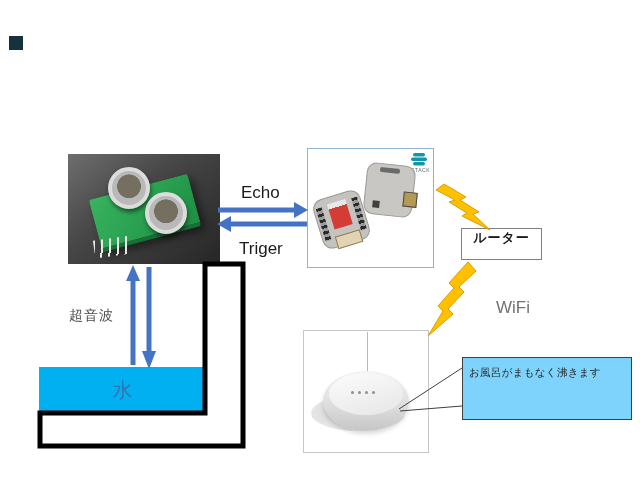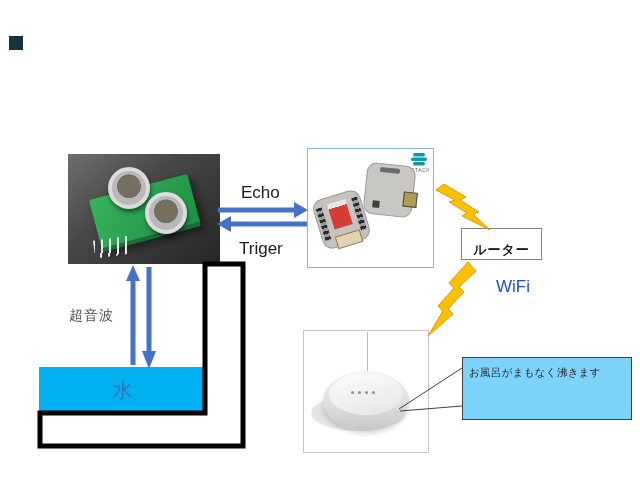--- a/index.html
+++ b/index.html
@@ -19,21 +19,21 @@
   .transducer{width:34px;height:34px;border-radius:50%;border:4px solid #dcdcdc;
        background:radial-gradient(circle at 50% 45%,#756f5f 0 46%,#b9b9b9 48% 100%);
        box-shadow:1px 3px 4px rgba(0,0,0,.5);}
   .t1{left:40px;top:13px;} .t2{left:77px;top:38px;}
   .pins{left:26px;top:84px;width:38px;height:18px;transform:rotate(-8deg);
        background:repeating-linear-gradient(100deg,#e8e8e8 0 2px,rgba(0,0,0,0) 2px 8px);}
 
   
   .echo-lbl{left:241px;top:183px;font-size:17px;color:#1a1a1a;}
   .triger-lbl{left:239px;top:231px;font-size:17px;color:#1a1a1a;margin-top:8px;}
-  .wifi-lbl{left:496px;top:277px;font-size:17px;color:#1d4ed8;}
+  .wifi-lbl{left:496px;top:298px;font-size:17px;color:#737373;}
   .ultra-lbl{left:69px;top:307px;font-size:14px;color:#4d4d4d;letter-spacing:1px;}
   .bath-lbl{left:208px;top:345px;font-size:9px;color:#555;letter-spacing:1px;}
 
   
   .m5box{left:307px;top:148px;width:125px;height:118px;background:#fff;border:1px solid #8db4d6;}
   .m5logo{position:absolute;right:6px;top:4px;}
   .m5text{position:absolute;right:3px;top:18px;font-size:5px;color:#5a6a76;letter-spacing:.5px;}
   .devA{left:57px;top:15px;width:47px;height:50px;background:#c9c7c3;border:1px solid #9c9a96;
         border-radius:10px;transform:rotate(6deg);}
   .devA-slot{left:12px;top:3px;width:20px;height:5px;background:#6b6b6b;border-radius:2px;}
@@ -44,21 +44,21 @@
   .devB-finL{left:2px;top:7px;width:6px;height:34px;
         background:repeating-linear-gradient(180deg,#2a2a2a 0 3px,#9a9a9a 3px 6px);}
   .devB-finR{right:2px;top:7px;width:6px;height:34px;
         background:repeating-linear-gradient(180deg,#2a2a2a 0 3px,#9a9a9a 3px 6px);}
   .devB-red{left:14px;top:6px;width:19px;height:26px;
         background:linear-gradient(180deg,#e8e8e8 0 20%,#d43c34 20% 100%);}
   .devB-conn{left:12px;bottom:-3px;width:24px;height:11px;background:#e2d4b2;border:1px solid #8a7a50;}
 
   
   .routerbox{left:461px;top:228px;width:79px;height:30px;background:#fff;border:1px solid #808080;
-        display:flex;align-items:flex-end;justify-content:center;}
+        display:flex;align-items:flex-start;justify-content:center;}
   .router-lbl{font-size:13px;font-weight:bold;color:#1a1a1a;letter-spacing:1px;}
 
   
   .googlebox{left:303px;top:330px;width:124px;height:121px;background:#fff;border:1px solid #c6c6c6;}
   .cable{left:63px;top:1px;width:1px;height:44px;background:#b8b8b8;}
   .plate{left:7px;top:64px;width:94px;height:36px;border-radius:50%;
         background:radial-gradient(ellipse at center,#c9c9c9 0%,#e2e2e2 60%,#f2f2f2 100%);}
   .gbody{left:19px;top:40px;width:86px;height:60px;border-radius:50%;
         background:linear-gradient(180deg,#f4f4f4,#dcdcdc 60%,#c6c6c6);box-shadow:0 3px 4px rgba(0,0,0,.15);}
   .gtop{left:25px;top:42px;width:74px;height:42px;border-radius:50%;

